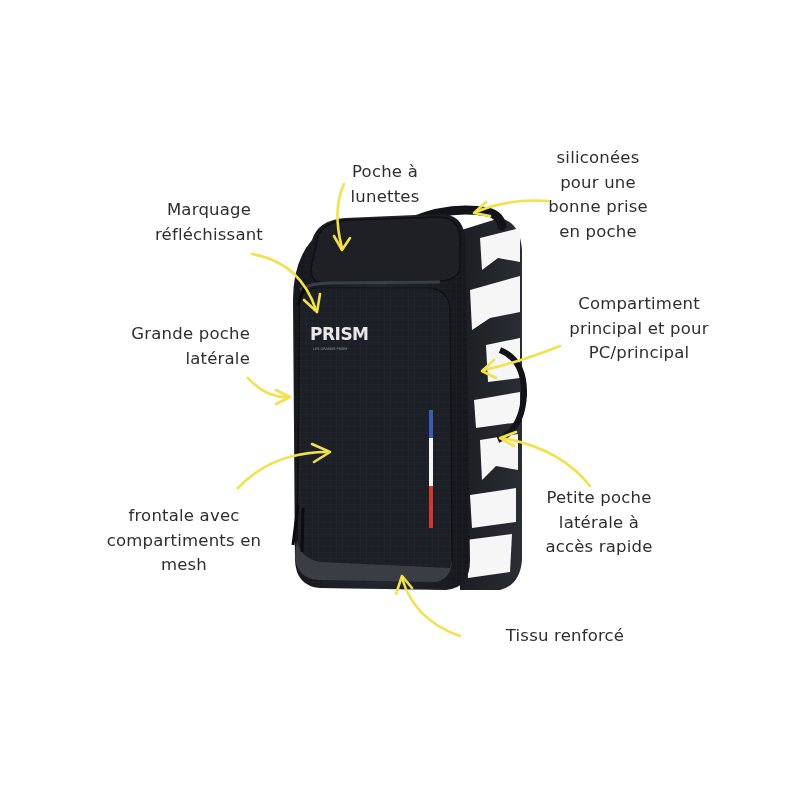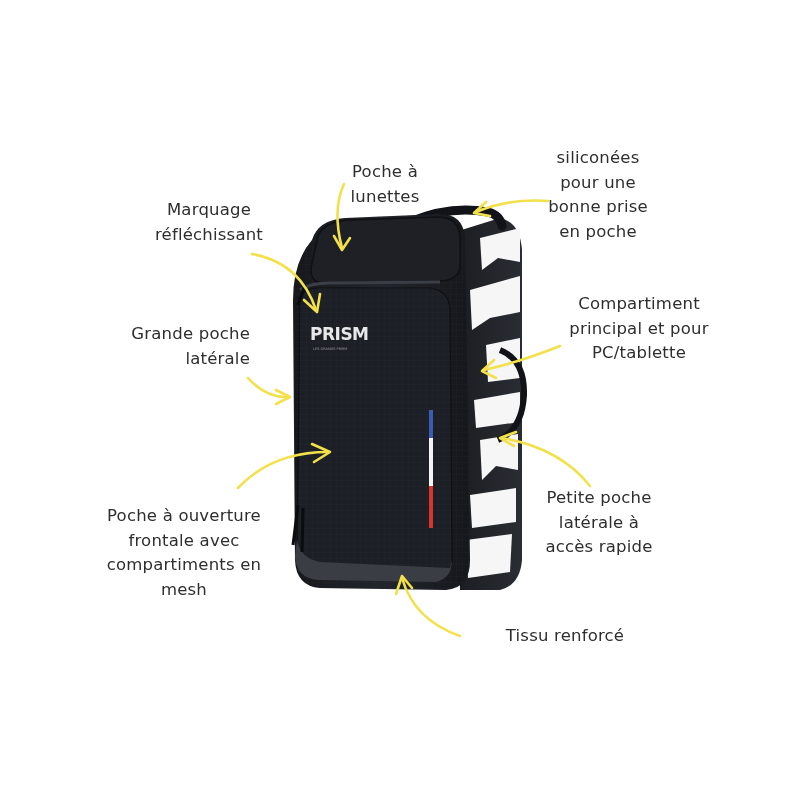--- a/index.html
+++ b/index.html
@@ -144,37 +144,36 @@
     <span>Marquage</span>
     <span>réfléchissant</span>
   </div>
 
   <div class="label" style="left:100px; top:322px; width:150px;text-align:right;">
     <span>Grande poche</span>
     <span>latérale</span>
   </div>
 
   <div class="label" style="left:94px; top:504px; width:180px;">
-    <span>Poche à ouverture</span>
     <span>frontale avec</span>
     <span>compartiments en</span>
     <span>mesh</span>
   </div>
 
   <div class="label" style="left:538px; top:146px; width:120px;">
     <span>siliconées</span>
     <span>pour une</span>
     <span>bonne prise</span>
     <span>en poche</span>
   </div>
 
   <div class="label" style="left:554px; top:292px; width:170px;">
     <span>Compartiment</span>
     <span>principal et pour</span>
-    <span>PC/tablette</span>
+    <span>PC/principal</span>
   </div>
 
   <div class="label" style="left:534px; top:486px; width:130px;">
     <span>Petite poche</span>
     <span>latérale à</span>
     <span>accès rapide</span>
   </div>
 
   <div class="label" style="left:490px; top:624px; width:150px;">
     <span>Tissu renforcé</span>

